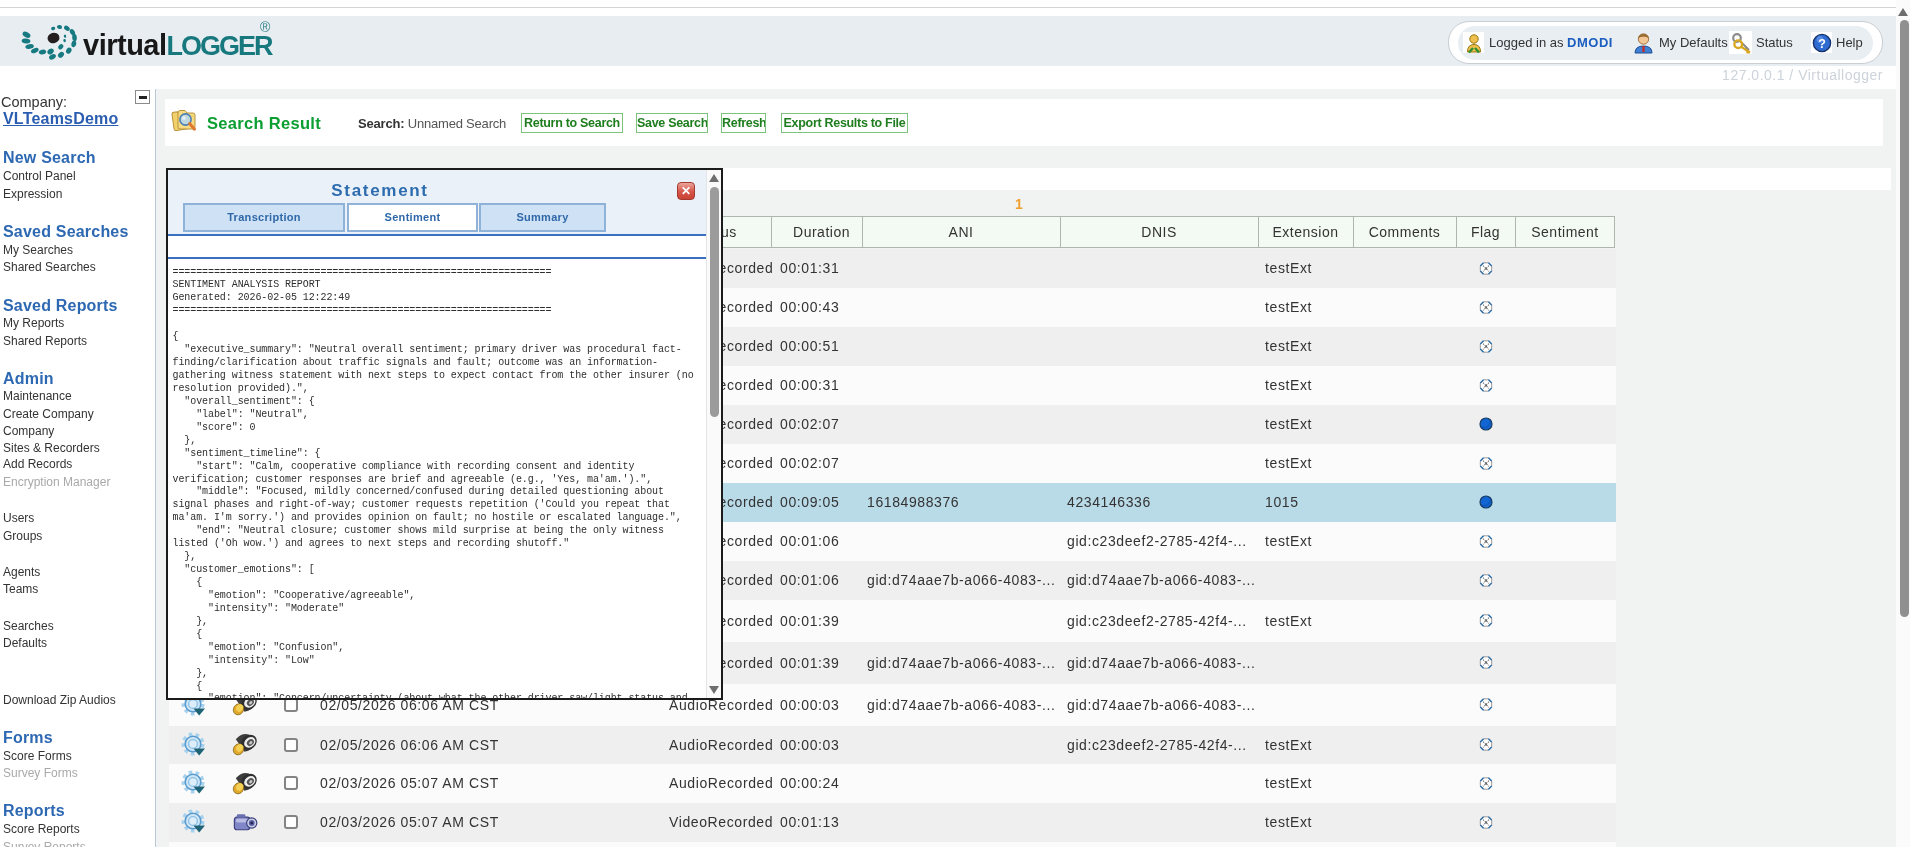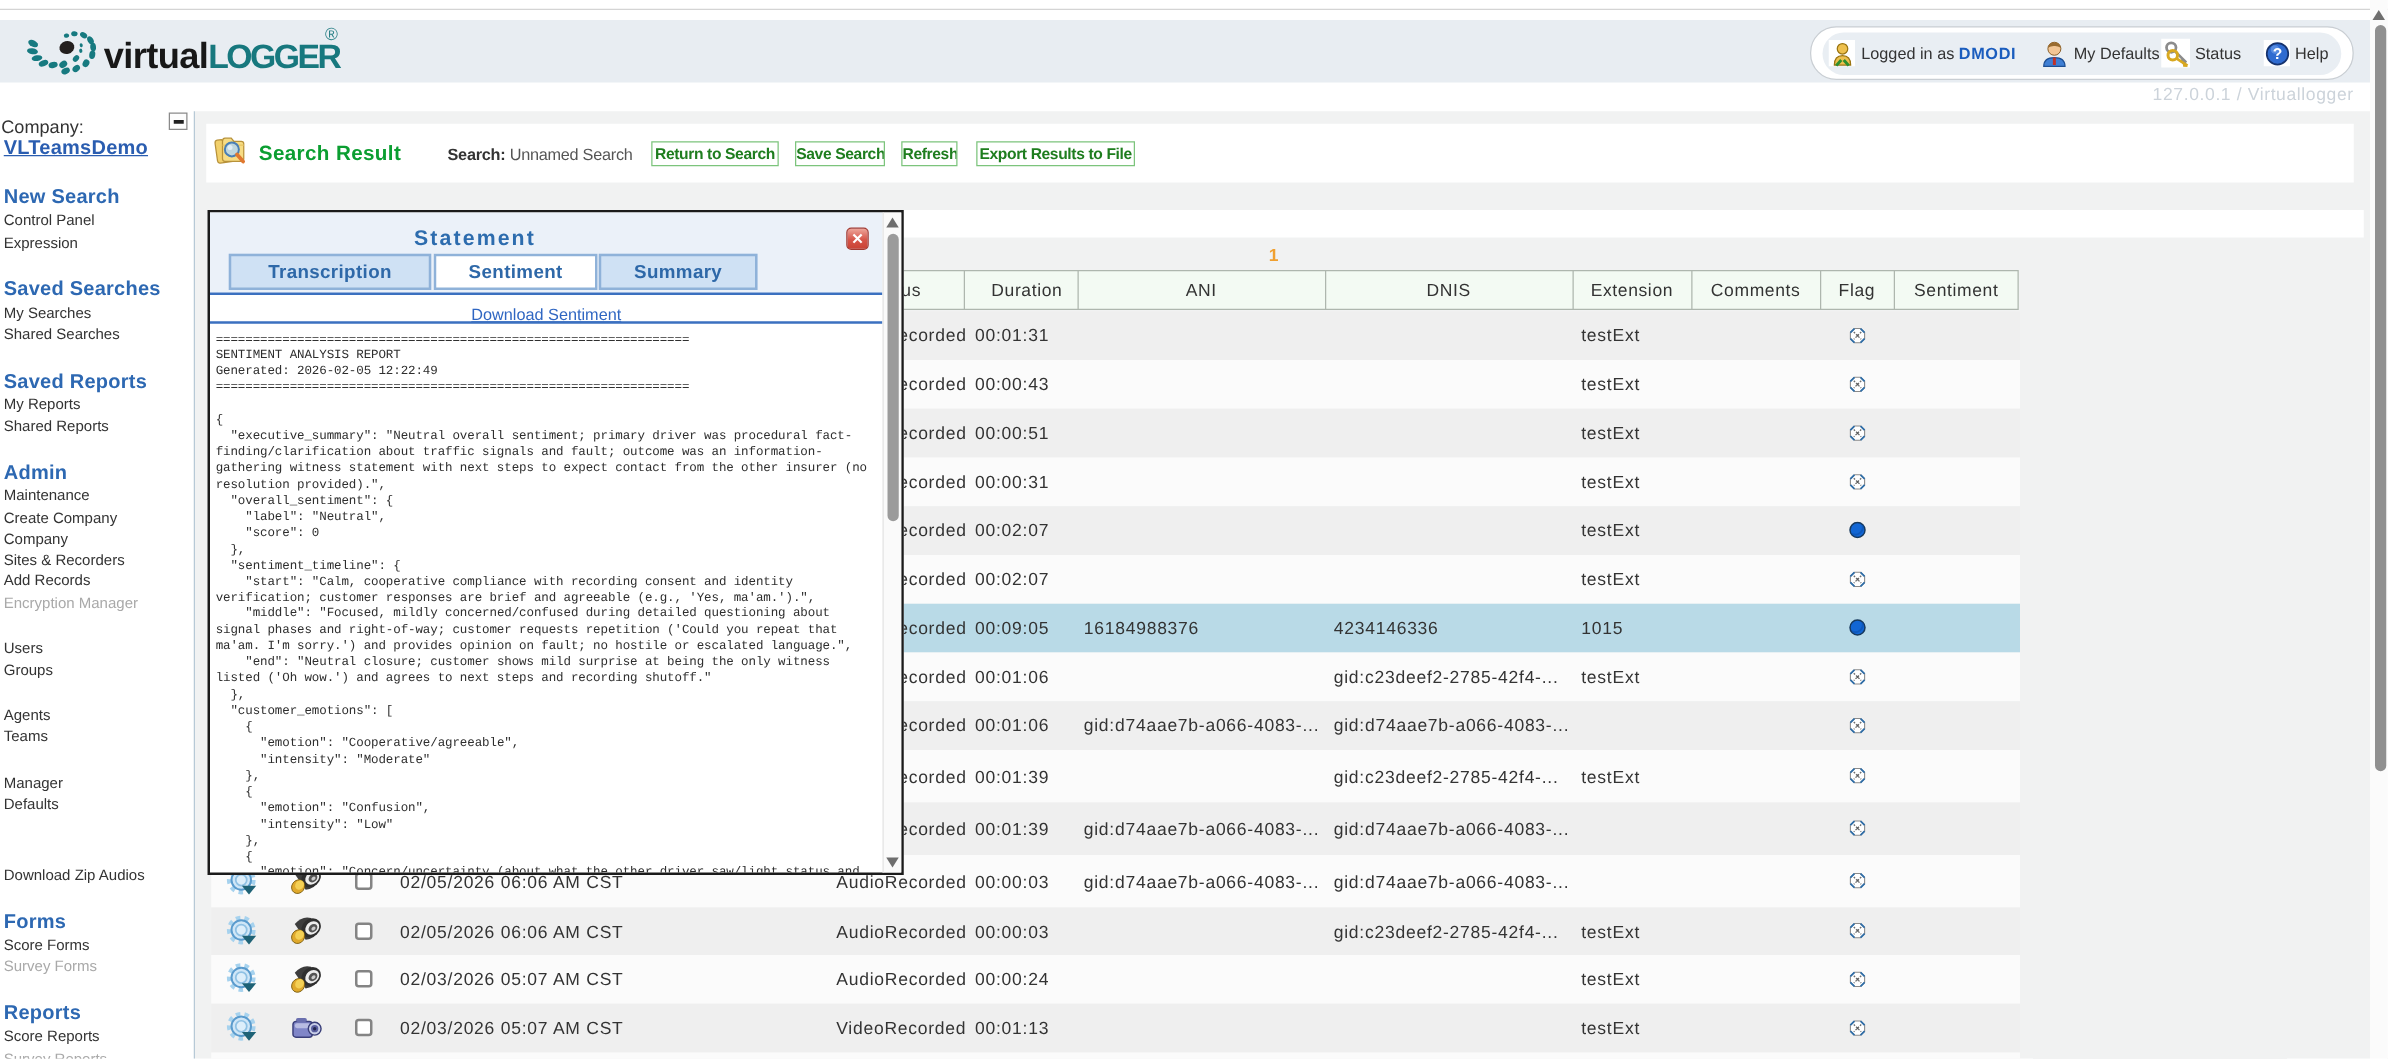--- a/index.html
+++ b/index.html
@@ -52,21 +52,21 @@
 .cflag { left:1310px; width:14px; justify-content:center; }
 .cgear { left:12px; }
 .cspk { left:62px; }
 .cchk { left:115px; }
 .chk { width:14px; height:14px; border:2px solid #848484; border-radius:3px; background:#fff; }
 
 #modal { left:166px; top:168px; width:557px; height:532px; background:#fff; border:2px solid #1b1b1b; }
 #mhead { position:absolute; left:0; top:0; width:538px; height:63.5px; background:#ebf1f9; }
 #mtitle { position:absolute; left:0; top:11px; width:424px; text-align:center; font-size:17px; font-weight:bold; color:#2d6cae; letter-spacing:1.7px; }
 #mclose { position:absolute; left:509px; top:12px; width:18px; height:18px; border-radius:4px; border:1px solid #a23830; background:linear-gradient(#eda59a,#d65448 55%,#c94335); color:#fff; font-size:12px; font-weight:bold; text-align:center; line-height:16px; }
-.mtab { position:absolute; top:33px; height:29px; border:2px solid #8fb2d9; line-height:25px; text-align:center; font-size:15px; font-weight:bold; color:#2e68a8; letter-spacing:0.3px; background:#cfe1f4; }
+.mtab { position:absolute; top:33px; height:29px; border:2px solid #8fb2d9; line-height:25px; text-align:center; font-size:11px; font-weight:bold; color:#2e68a8; letter-spacing:0.3px; background:#cfe1f4; }
 #tab1 { left:15px; width:162px; }
 #tab2 { left:179px; width:131px; background:#fff; }
 #tab3 { left:311px; width:127px; }
 .mline { position:absolute; left:0; width:538px; height:2px; background:#3b70c0; }
 #mlink { position:absolute; left:0; top:74px; width:538px; text-align:center; font-size:13px; color:#2f66c2; text-decoration:underline; }
 #mpre { position:absolute; left:0; top:89.5px; width:530.5px; height:438.5px; overflow:hidden; padding:7px 0 0 4.5px; font-family:"Liberation Mono", monospace; font-size:10px; line-height:12.93px; letter-spacing:-0.08px; color:#2e2e2e; white-space:pre-wrap; word-wrap:break-word; }
 #msb { position:absolute; left:538px; top:0; width:15px; height:528px; background:#fafafa; border-left:1px solid #e4e4e4; }
 #msbthumb { position:absolute; left:3px; top:17px; width:9px; height:230px; background:#9b9b9b; border-radius:4.5px; }
 
 #pgsb { left:1896px; top:0; width:14px; height:847px; background:#fbfbfb; }
@@ -154,21 +154,21 @@
 <div class="sb" style="top:389px;">Maintenance</div>
 <div class="sb" style="top:406.5px;">Create Company</div>
 <div class="sb" style="top:423.5px;">Company</div>
 <div class="sb" style="top:440.5px;">Sites &amp; Recorders</div>
 <div class="sb" style="top:457px;">Add Records</div>
 <div class="sb sbg" style="top:475px;">Encryption Manager</div>
 <div class="sb" style="top:510.5px;">Users</div>
 <div class="sb" style="top:528.5px;">Groups</div>
 <div class="sb" style="top:565px;">Agents</div>
 <div class="sb" style="top:582px;">Teams</div>
-<div class="sb" style="top:618.5px;">Manager</div>
+<div class="sb" style="top:618.5px;">Searches</div>
 <div class="sb" style="top:635.5px;">Defaults</div>
 <div class="sb" style="top:693px;">Download Zip Audios</div>
 <div class="sbh" style="top:728.5px;">Forms</div>
 <div class="sb" style="top:748.5px;">Score Forms</div>
 <div class="sb sbg" style="top:765.5px;">Survey Forms</div>
 <div class="sbh" style="top:802px;">Reports</div>
 <div class="sb" style="top:822px;">Score Reports</div>
 <div class="sb sbg" style="top:839.5px;">Survey Reports</div>
 <div class="abs" id="collapsebtn">
       <div></div>
@@ -467,21 +467,20 @@
 <div class="row rw" style="height:6px;"></div>
 </div>
 <div class="abs" id="modal">
 <div id="mhead"></div>
 <div id="mtitle">Statement</div>
 <div id="mclose">✕</div>
 <div class="mtab" id="tab1">Transcription</div>
 <div class="mtab" id="tab2">Sentiment</div>
 <div class="mtab" id="tab3">Summary</div>
 <div class="mline" style="top:63.5px;"></div>
-<div id="mlink">Download Sentiment</div>
 <div class="mline" style="top:86.5px;"></div>
 <div id="mpre">================================================================
 SENTIMENT ANALYSIS REPORT
 Generated: 2026-02-05 12:22:49
 ================================================================
 
 {
   "executive_summary": "Neutral overall sentiment; primary driver was procedural fact-finding/clarification about traffic signals and fault; outcome was an information-gathering witness statement with next steps to expect contact from the other insurer (no resolution provided).",
   "overall_sentiment": {
     "label": "Neutral",

